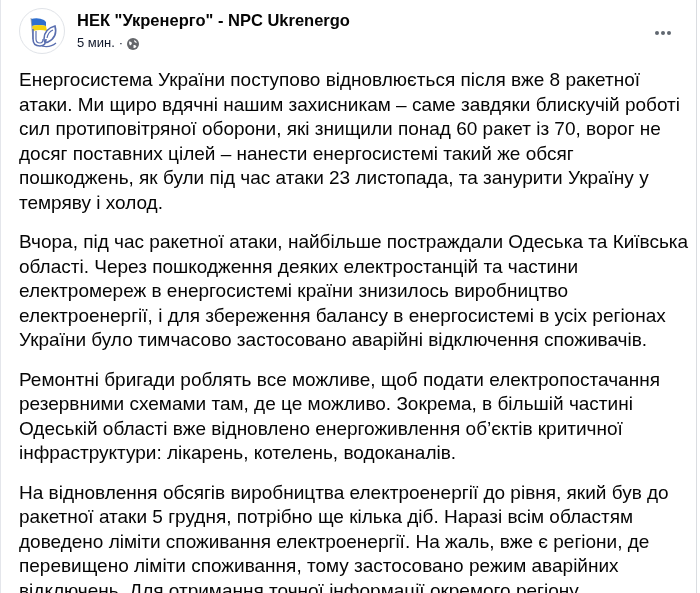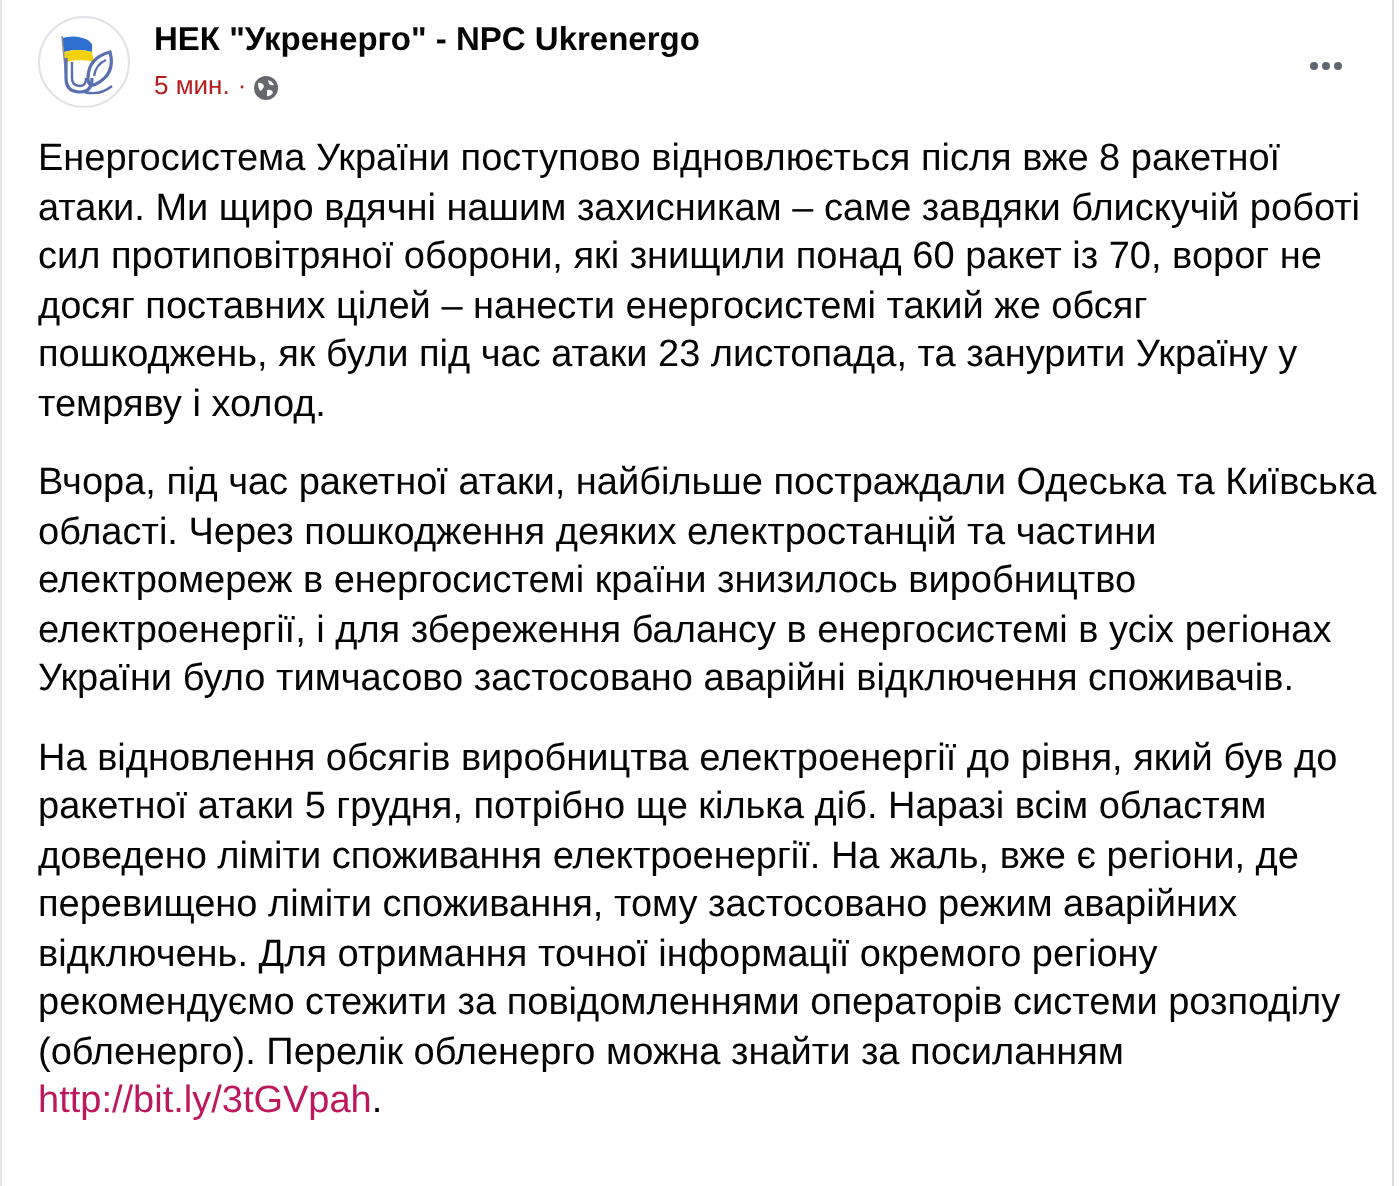--- a/index.html
+++ b/index.html
@@ -27,21 +27,21 @@
       box-sizing: border-box; position: relative; overflow: hidden;
     }
     .avatar svg { position: absolute; left: 0; top: 0; }
     .meta { margin-left: 12px; }
     .page-name {
       font-size: 16.5px; font-weight: bold; color: #050505;
       line-height: 21px; cursor: pointer;
     }
     .sub {
       display: flex; align-items: center;
-      font-size: 13px; color: #b91c1c; line-height: 18px; margin-top: 3px;
+      font-size: 13px; color: #0f172a; line-height: 18px; margin-top: 3px;
     }
     .sub .dot { margin: 0 4px; }
     .globe { display: inline-block; width: 12px; height: 12px; }
     .more-btn {
       position: absolute; left: 644px; top: 18px;
       width: 36px; height: 30px; display: flex;
       align-items: center; justify-content: center; cursor: pointer;
     }
     .more-btn span {
       width: 4px; height: 4px; border-radius: 50%; background: #606770;
@@ -94,16 +94,17 @@
 
   <div class="more-btn">
     <span></span>
     <span></span>
     <span></span>
   </div>
 
   <div class="body">
     <p>Енергосистема України поступово відновлюється після вже 8 ракетної атаки. Ми щиро вдячні нашим захисникам – саме завдяки  блискучій роботі сил протиповітряної оборони, які знищили понад 60 ракет із 70, ворог не досяг поставних цілей – нанести енергосистемі такий же обсяг пошкоджень, як були під час атаки 23 листопада, та занурити Україну у темряву і холод.</p>
     <p>Вчора, під час ракетної атаки, найбільше постраждали Одеська та Київська області. Через пошкодження деяких електростанцій та частини електромереж в енергосистемі країни знизилось виробництво електроенергії, і для збереження балансу в енергосистемі в усіх регіонах України було тимчасово застосовано аварійні відключення споживачів.</p>
+    <p>Ремонтні бригади роблять все можливе, щоб подати електропостачання резервними схемами там, де це можливо. Зокрема, в більшій частині Одеській області вже відновлено енергоживлення об’єктів критичної інфраструктури: лікарень, котелень, водоканалів.</p>
     <p><span>На відновлення обсягів виробництва електроенергії до рівня, який був до ракетної атаки 5 грудня, потрібно ще кілька діб. Наразі всім областям доведено ліміти споживання електроенергії. На жаль, вже є регіони, де перевищено ліміти споживання, тому застосовано режим аварійних відключень. Для отримання точної інформації окремого регіону рекомендуємо стежити за повідомленнями операторів системи розподілу (обленерго). Перелік обленерго можна знайти за посиланням </span><a class="link">http://bit.ly/3tGVpah</a><span>.</span></p>
   </div>
 
 </div>
 
 </body></html>

